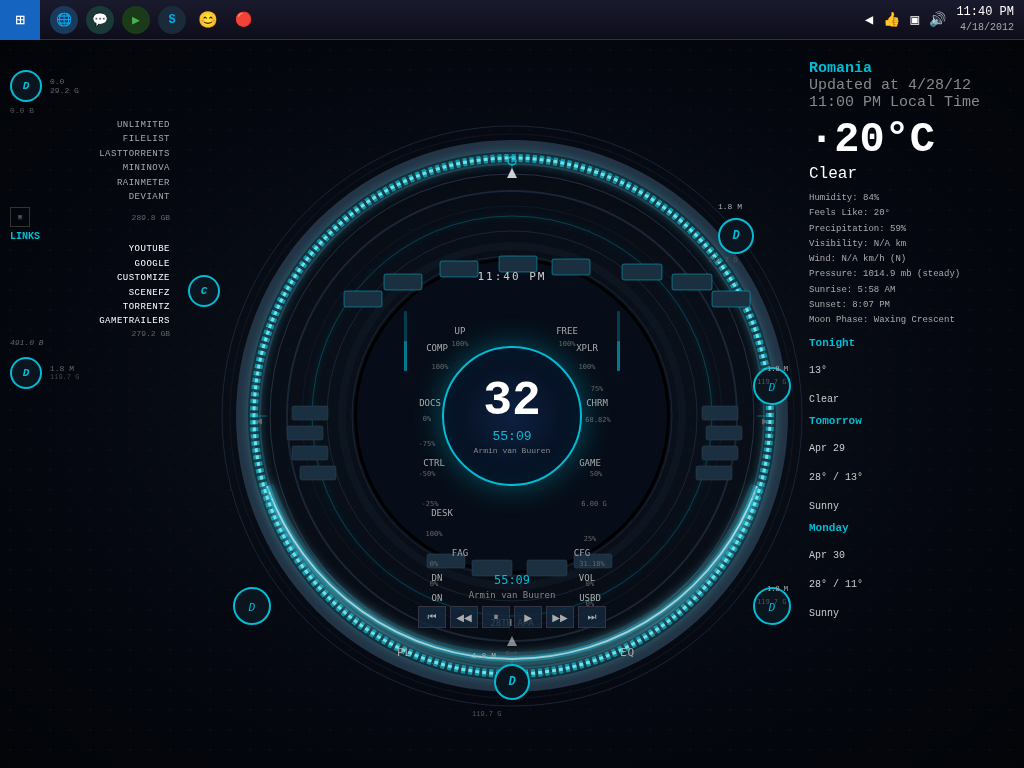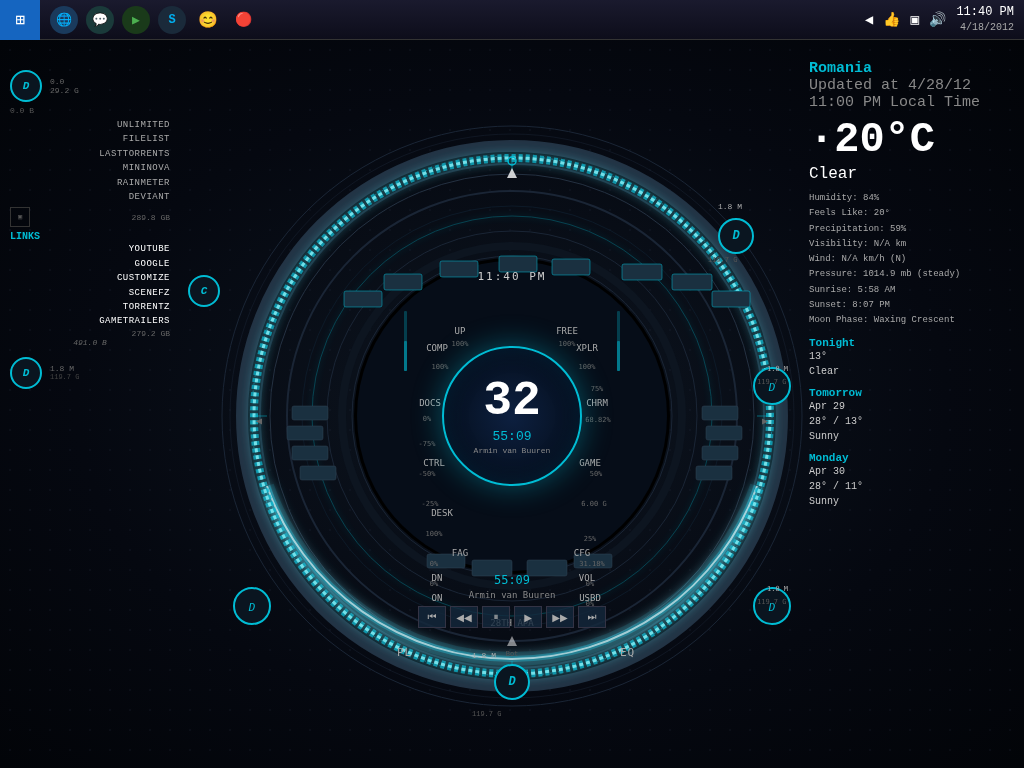--- a/index.html
+++ b/index.html
@@ -140,20 +140,21 @@
     .forecast-title {
       color: #00bcd4;
       font-size: 11px;
       font-weight: bold;
       margin-top: 6px;
     }
     .forecast-detail {
       font-size: 10px;
       color: #ccc;
       line-height: 1.5;
+      margin-top: 14px;
     }
 
     
     #hud-container {
       position: absolute;
       top: 50%;
       left: 50%;
       transform: translate(-50%, -48%);
       width: 600px;
       height: 600px;
@@ -359,21 +360,21 @@
     <div class="left-label">Links</div>
 
     <div class="left-item link">YOUTUBE</div>
     <div class="left-item link">GOOGLE</div>
     <div class="left-item link">CUSTOMIZE</div>
     <div class="left-item link">SCENEFZ</div>
     <div class="left-item link">TORRENTZ</div>
     <div class="left-item link">GAMETRAILERS</div>
 
     <div style="font-size:8px; color:#666; text-align:right; ">279.2 GB</div>
-    <div style="font-size:8px; color:#666; text-align:center;font-style:italic;">491.0 B</div>
+    <div style="font-size:8px; color:#666; text-align:left;font-style:italic;">491.0 B</div>
 
     <div style="display:flex; align-items:center; gap:8px; margin-top:10px;">
       <div class="corner-d" style="position:static; width:32px; height:32px; font-size:11px;">D</div>
       <div style="font-size:8px; color:#666;">
         <div>1.8 M</div>
         <div style="font-size:7px; color:#444;">119.7 G</div>
       </div>
     </div>
   </div>
 

